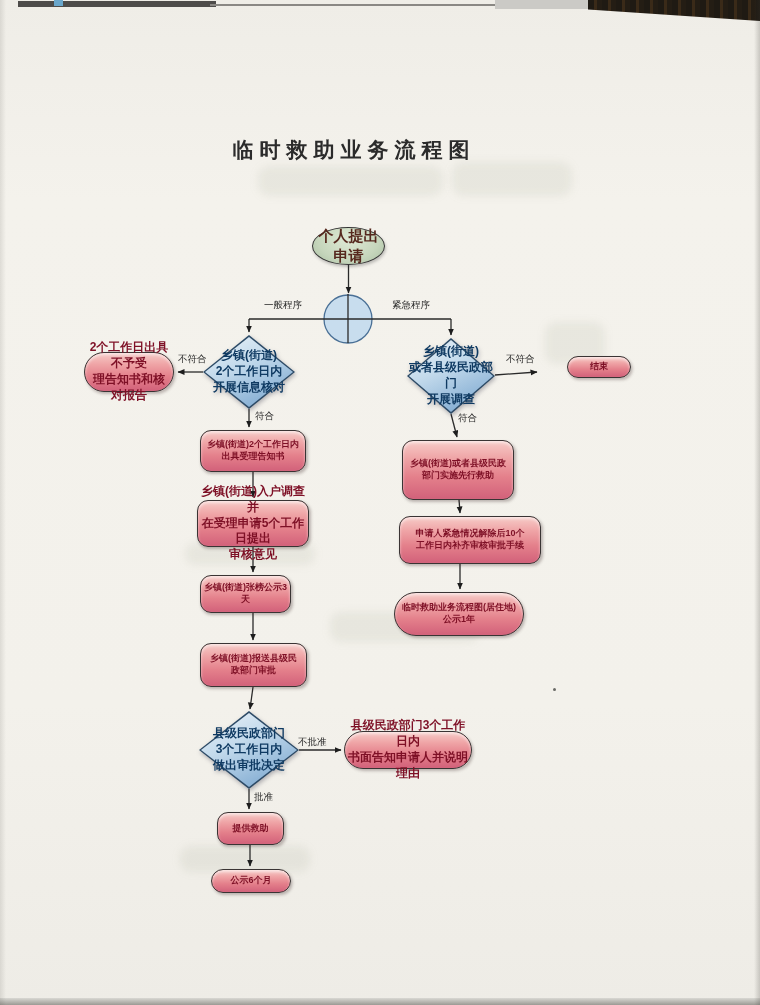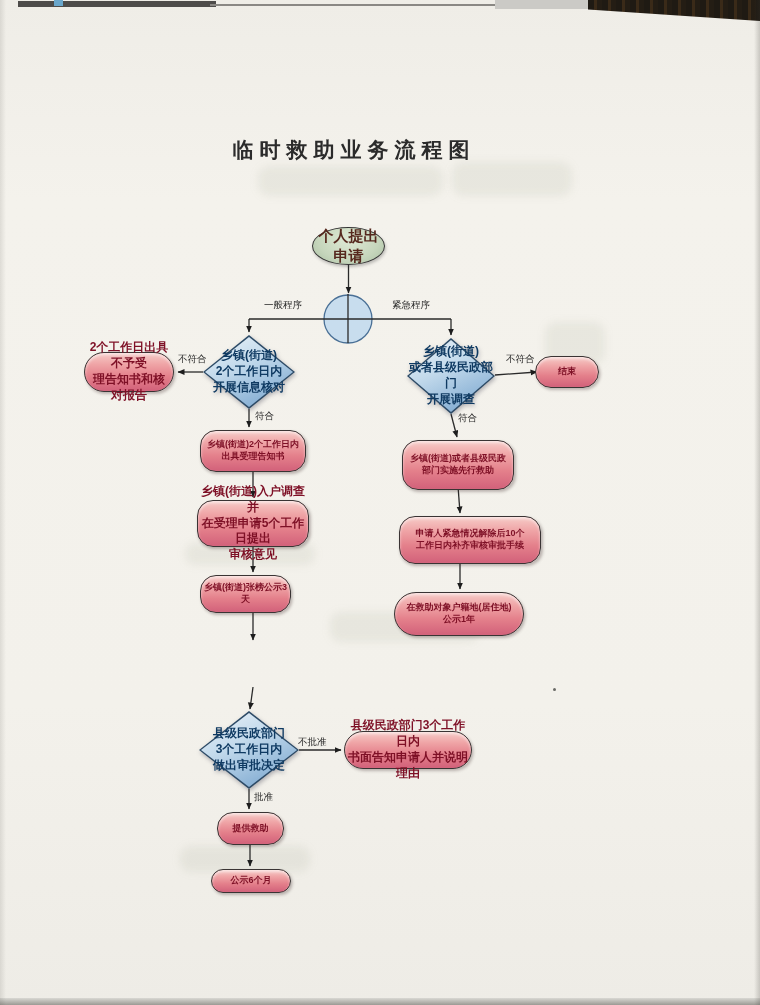--- a/index.html
+++ b/index.html
@@ -23,21 +23,21 @@
   .title { position:absolute; left:8px; top:136px; width:692px; text-align:center;
            font-family:Liberation Mono, monospace; font-size:21px; font-weight:bold;
            letter-spacing:6px; color:#2b2b2b; }
 
   svg.connectors { position:absolute; left:0; top:0; pointer-events:none; }
 
   .node { position:absolute; display:flex; align-items:center; justify-content:center;
           text-align:center; }
   .node-label { position:relative; z-index:2; white-space:pre-line; font-weight:bold; line-height:1.32; }
 
-  .proc { border:1.2px solid #3a3434; border-radius:16px; color:#7e1026; font-size:9px; padding:2px 3px;
+  .proc { border:1.2px solid #3a3434; border-radius:11px; color:#7e1026; font-size:9px; padding:2px 3px;
           background:linear-gradient(180deg,#f6cbc7 0%,#efa4a6 30%,#e4808b 62%,#d2617a 100%);
           box-shadow:1.5px 2px 3px rgba(60,40,40,0.30), inset 0 2px 3px rgba(255,255,255,0.55); }
   .stadium { border-radius:999px; }
   .small-text { font-size:12px; }
 
   .ellipse { border:1.3px solid #333; border-radius:50%; color:#56281e; font-size:15px;
              background:radial-gradient(ellipse at 50% 32%, #dfe9d5 0%, #c6d6bc 60%, #aabfa2 100%);
              box-shadow:1px 2px 3px rgba(60,60,60,0.30); }
 
   .diamond { filter:drop-shadow(1.5px 2px 2px rgba(50,50,70,0.35)); }
@@ -135,20 +135,24 @@
   <div class="node proc small-text" style="left:197px;top:500px;width:112px;height:47px">
     <span class="node-label">乡镇(街道)入户调查并
 在受理申请5个工作日提出
 审核意见</span>
   </div>
 
   <div class="node proc" style="left:200px;top:575px;width:91px;height:38px">
     <span class="node-label">乡镇(街道)张榜公示3天</span>
   </div>
 
+  <div class="node proc" style="left:200px;top:643px;width:107px;height:44px">
+    <span class="node-label">乡镇(街道)报送县级民
+政部门审批</span>
+  </div>
 
   <div class="node diamond" style="left:199px;top:711px;width:100px;height:78px">
     <div class="d-border"></div>
     <div class="d-fill"></div>
     <span class="node-label">县级民政部门
 3个工作日内
 做出审批决定</span>
   </div>
 
   <div class="node proc stadium small-text" style="left:344px;top:731px;width:128px;height:38px">
@@ -165,32 +169,32 @@
   </div>
 
   <div class="node diamond" style="left:407px;top:338px;width:88px;height:76px">
     <div class="d-border"></div>
     <div class="d-fill"></div>
     <span class="node-label">乡镇(街道)
 或者县级民政部门
 开展调查</span>
   </div>
 
-  <div class="node proc stadium" style="left:535px;top:356px;width:64px;height:32px">
+  <div class="node proc stadium" style="left:567px;top:356px;width:64px;height:22px">
     <span class="node-label">结束</span>
   </div>
 
-  <div class="node proc" style="left:402px;top:440px;width:112px;height:50px">
+  <div class="node proc" style="left:402px;top:440px;width:112px;height:60px">
     <span class="node-label">乡镇(街道)或者县级民政
 部门实施先行救助</span>
   </div>
 
   <div class="node proc" style="left:399px;top:516px;width:142px;height:48px">
     <span class="node-label">申请人紧急情况解除后10个
 工作日内补齐审核审批手续</span>
   </div>
 
   <div class="node proc stadium" style="left:394px;top:592px;width:130px;height:44px">
-    <span class="node-label">在救助对象户籍地(居住地)
+    <span class="node-label">临时救助业务流程图(居住地)
 公示1年</span>
   </div>
 
 </div>
 
 </body></html>

